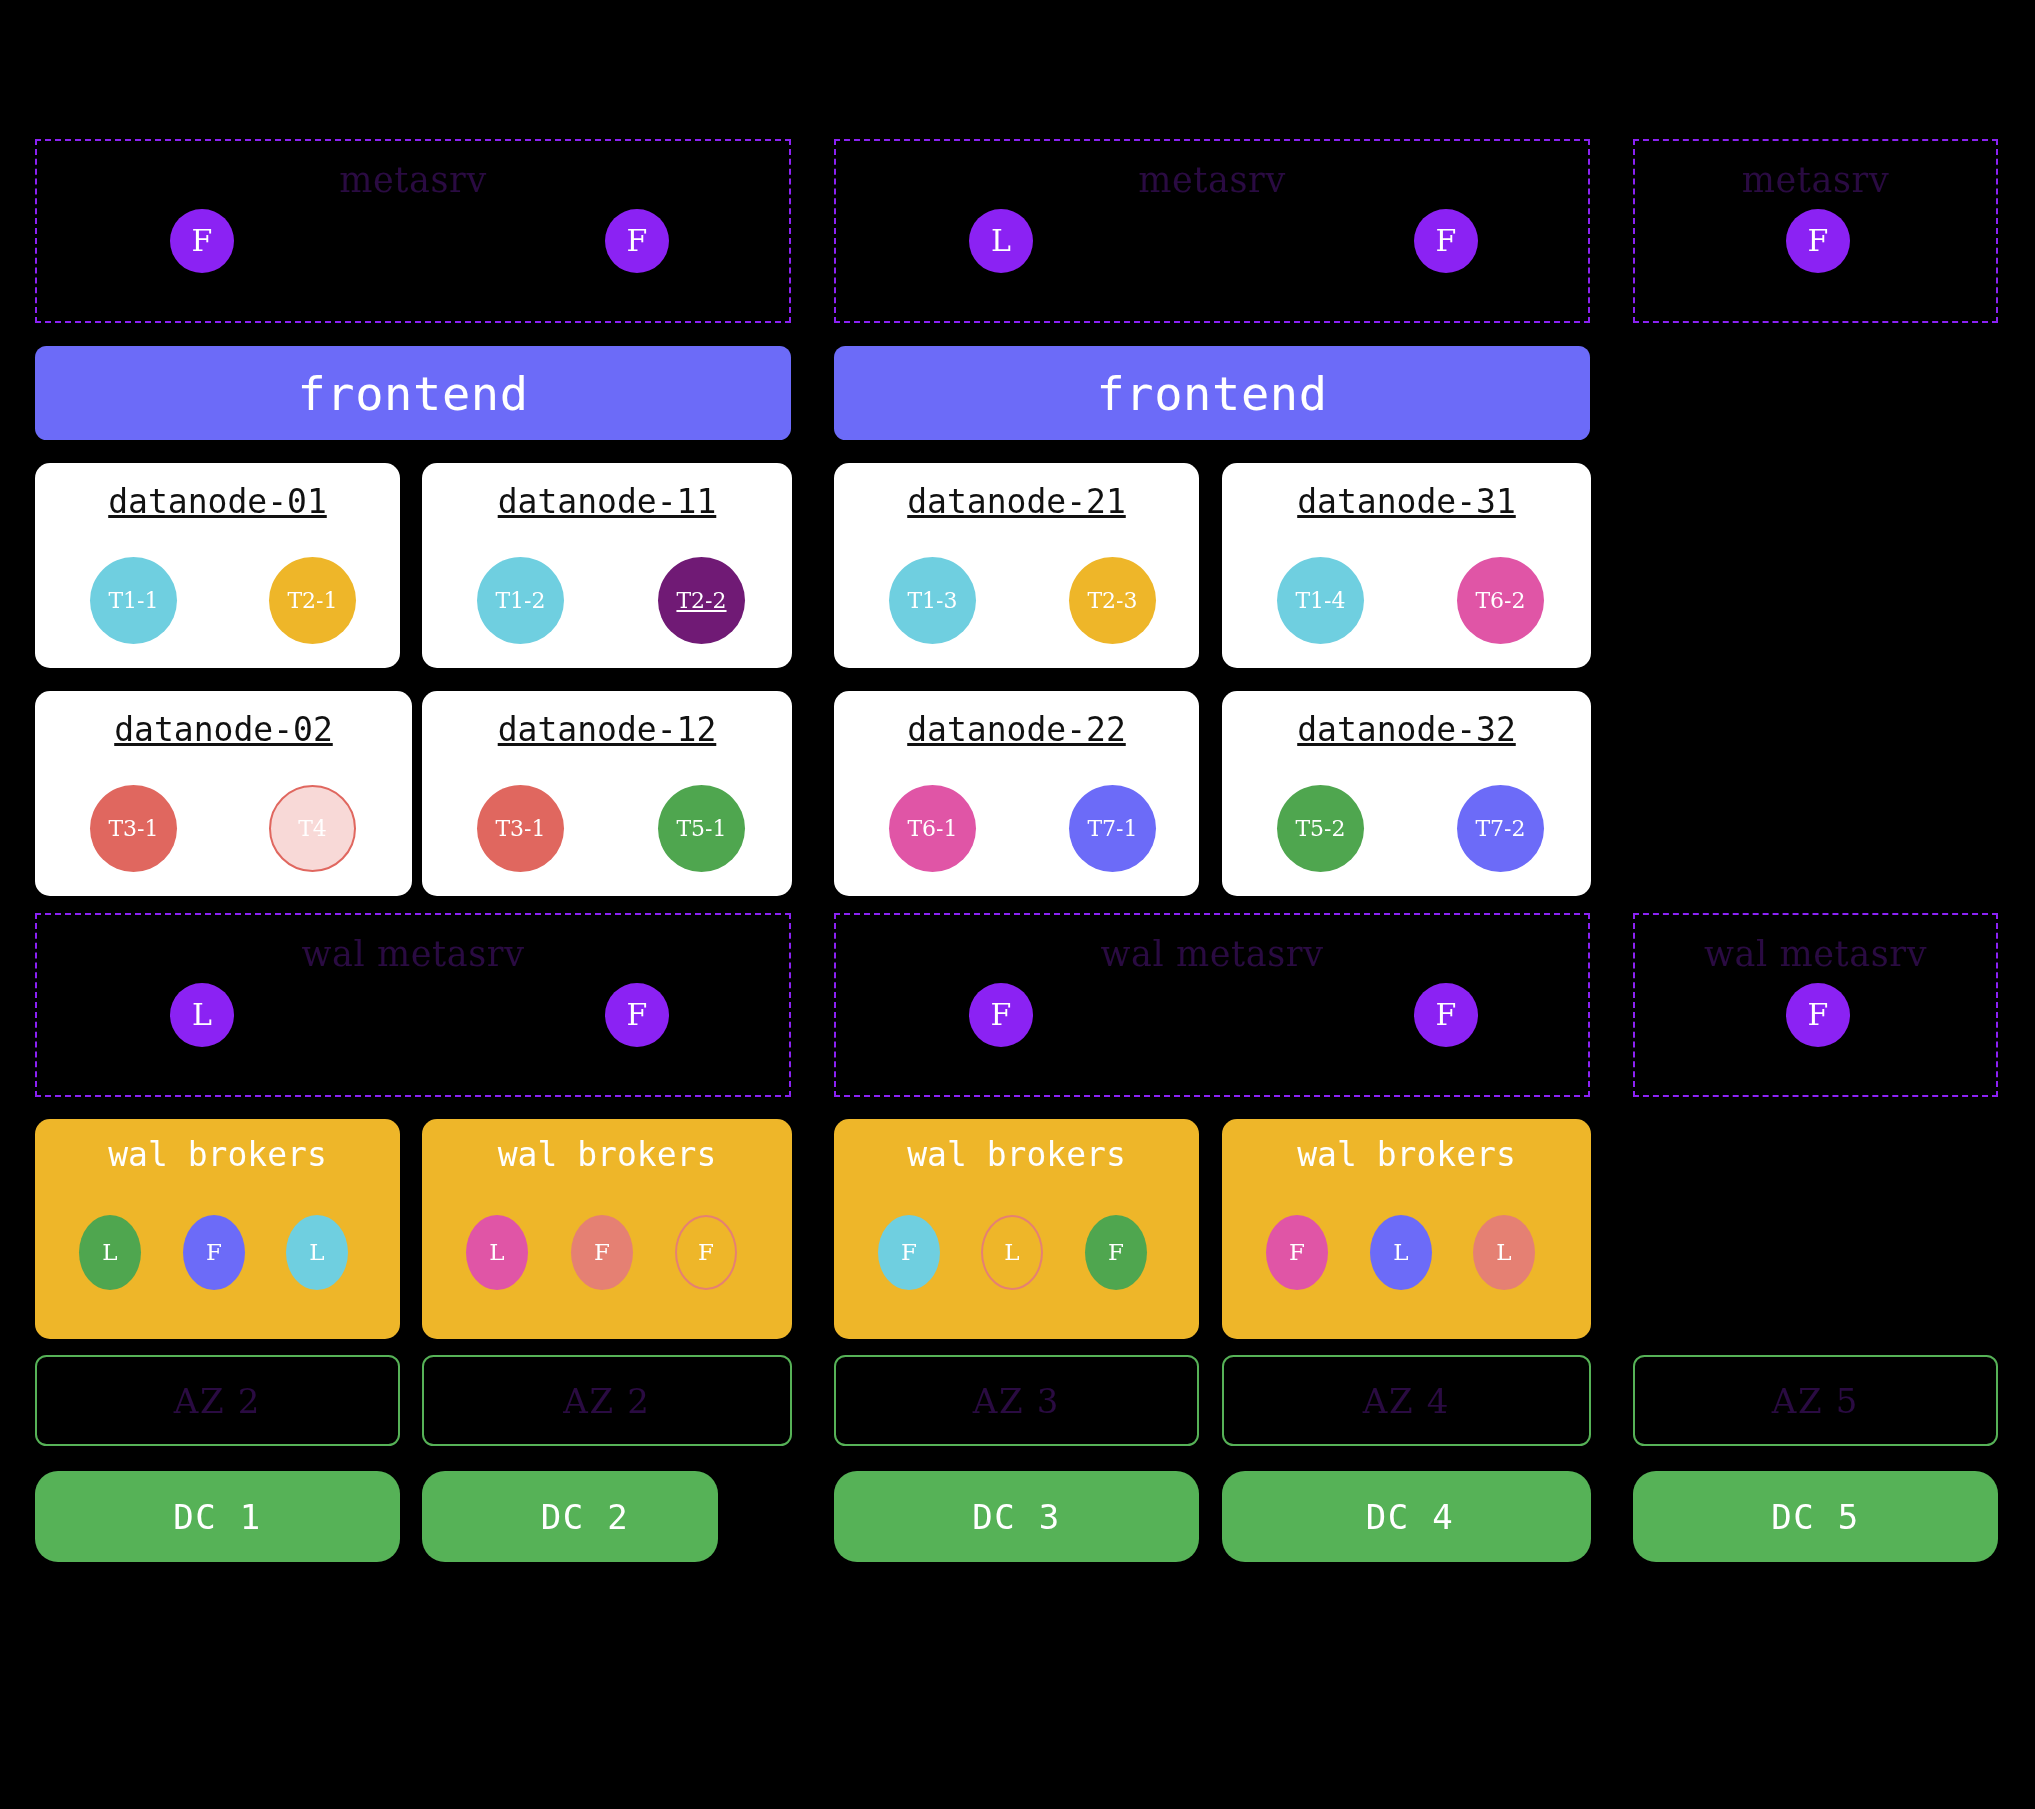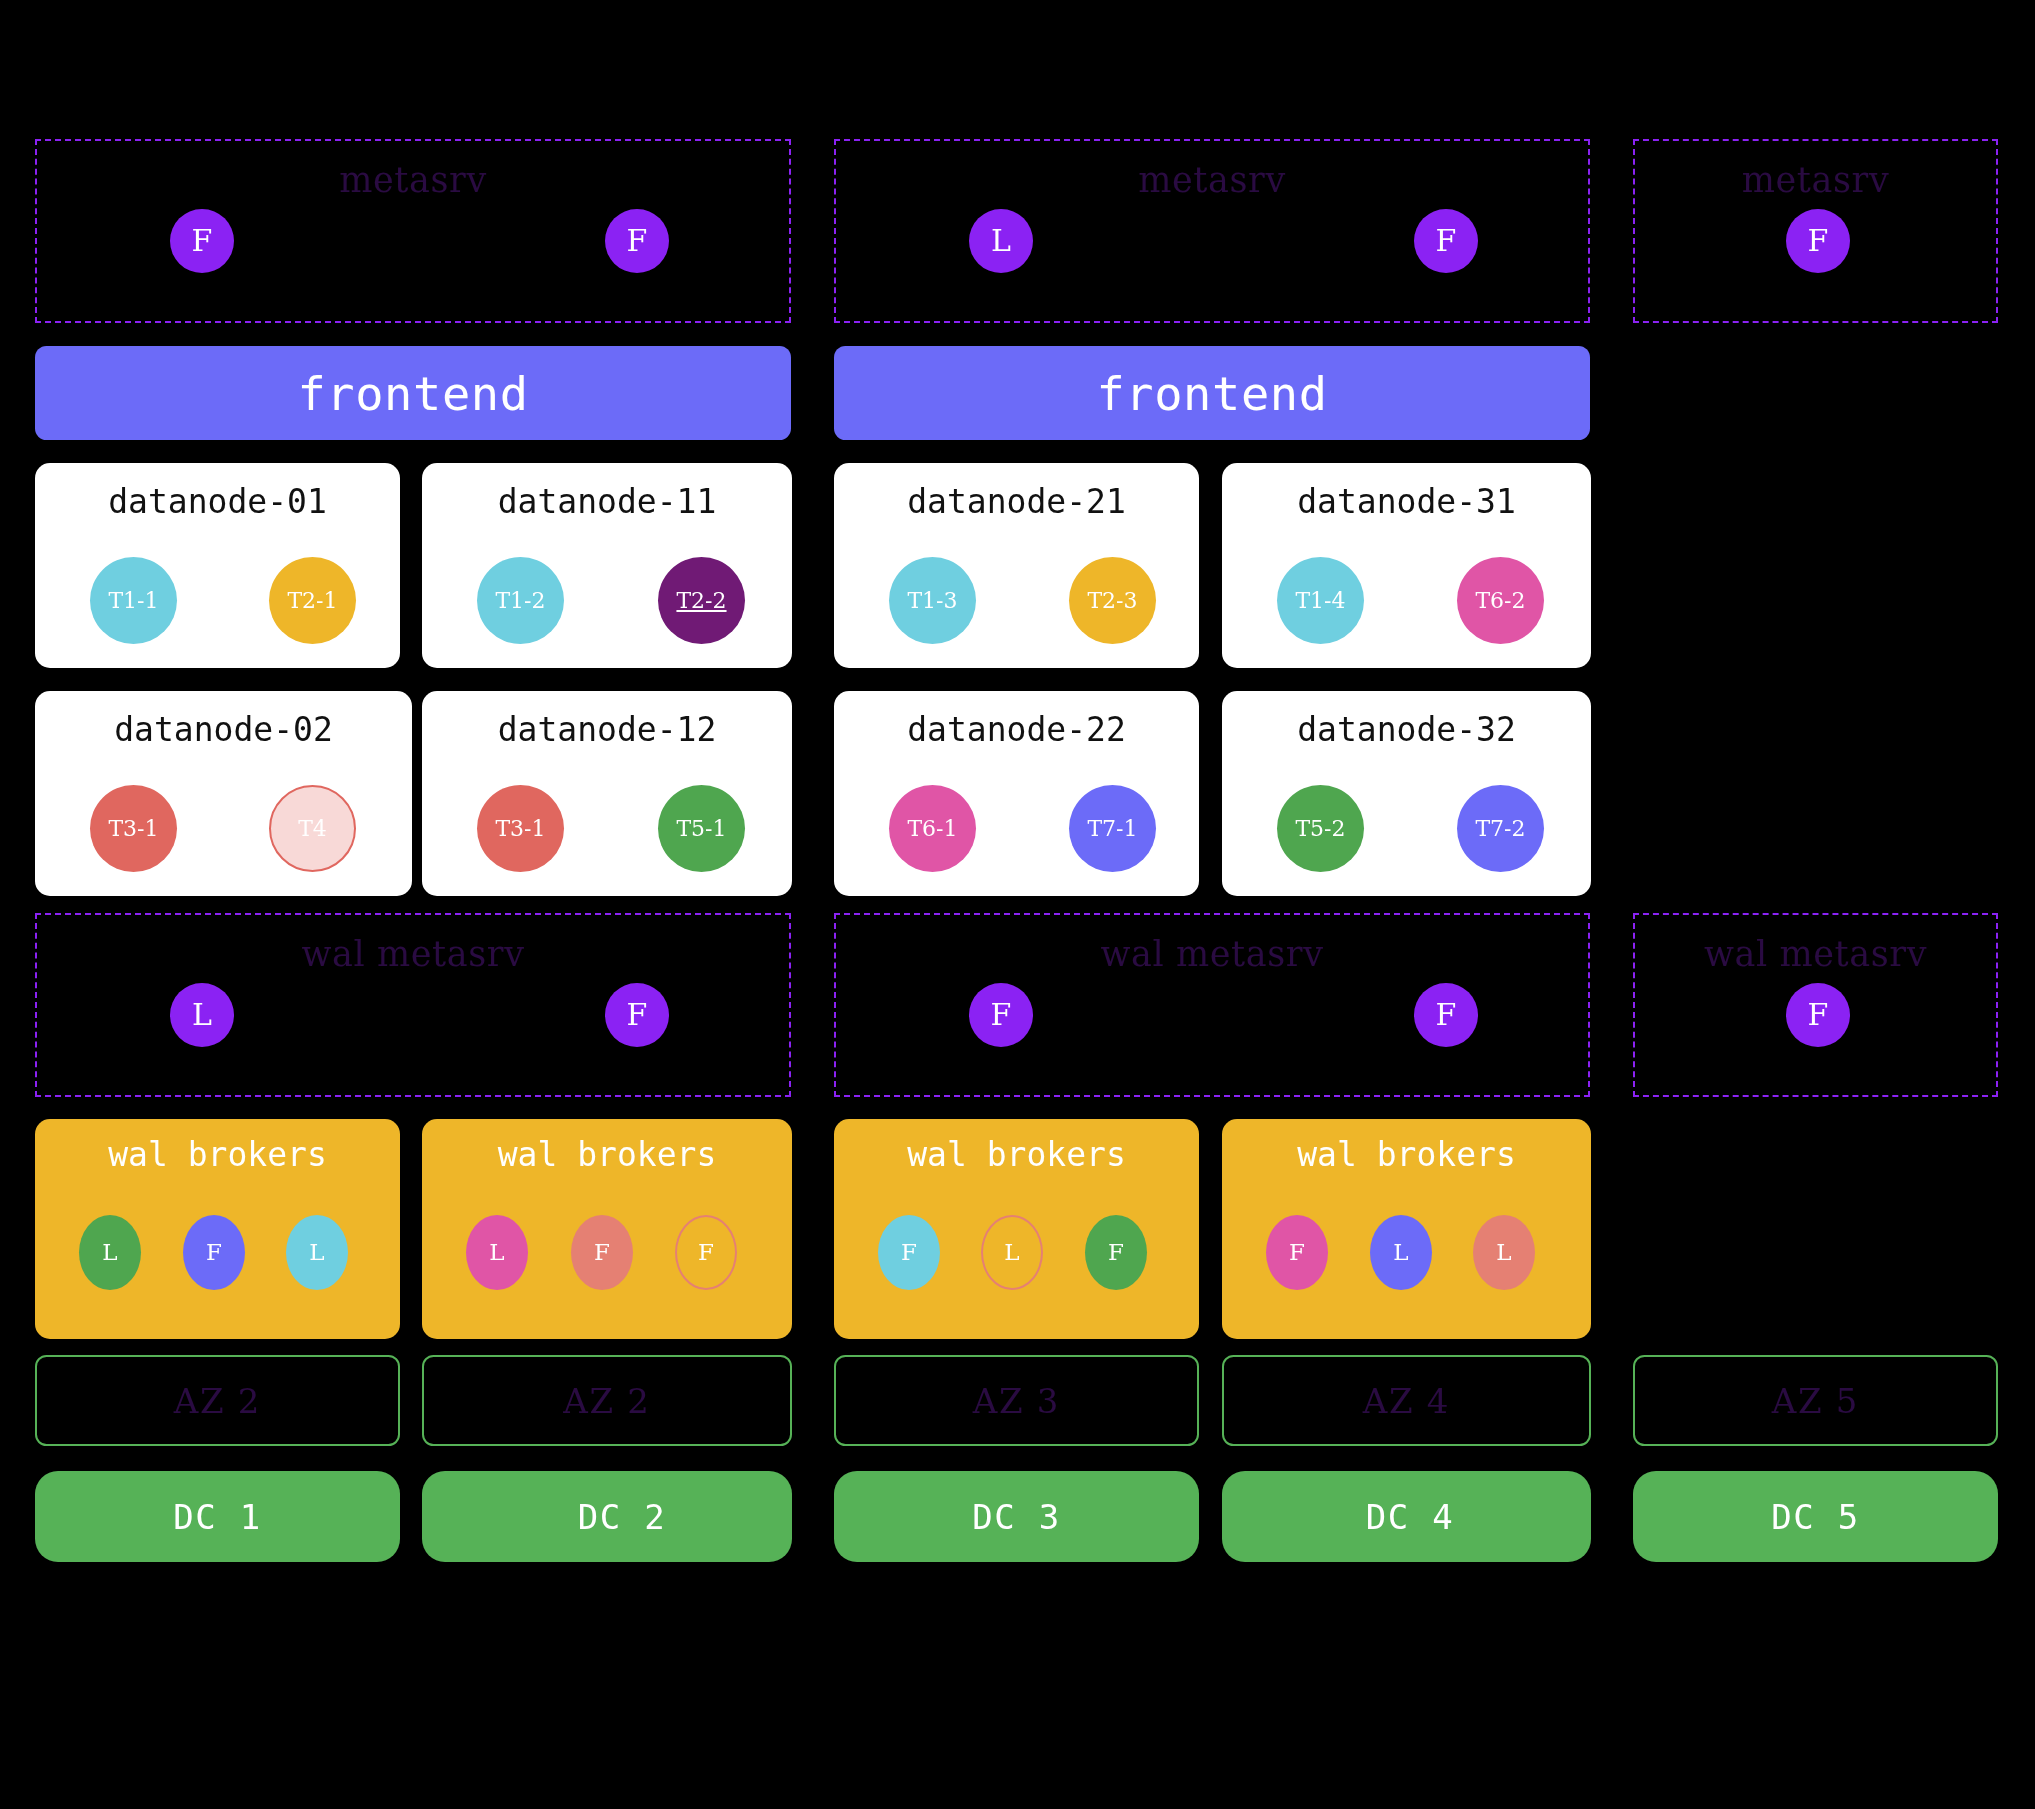--- a/index.html
+++ b/index.html
@@ -84,20 +84,21 @@
   .datanode-title {
     position: absolute;
     top: 22px;
     left: 0; right: 0;
     text-align: center;
     color: #111111;
     font-size: 33px;
     line-height: 1;
     font-family: "DejaVu Sans Mono", "Liberation Mono", monospace;
     white-space: nowrap;
+    text-decoration: underline;
   }
   .region {
     position: absolute;
     width: 87px;
     height: 87px;
     border-radius: 50%;
     display: flex;
     align-items: center;
     justify-content: center;
     color: #ffffff;
@@ -376,21 +377,21 @@
   <div class="blk azbox" style="left:1222px; top:1343px; width:369px; height:91px;">
     <span>AZ 4</span>
   </div>
   <div class="blk azbox" style="left:1633px; top:1343px; width:365px; height:91px;">
     <span>AZ 5</span>
   </div>
 
   <div class="blk dcbox" style="left:35px; top:1459px; width:365px; height:91px;">
     <span>DC 1</span>
   </div>
-  <div class="blk dcbox" style="left:422px; top:1459px; width:370px; height:91px;padding-left:30px;">
+  <div class="blk dcbox" style="left:422px; top:1459px; width:296px; height:91px;padding-left:30px;">
     <span>DC 2</span>
   </div>
   <div class="blk dcbox" style="left:834px; top:1459px; width:365px; height:91px;">
     <span>DC 3</span>
   </div>
   <div class="blk dcbox" style="left:1222px; top:1459px; width:369px; height:91px;padding-left:7px;">
     <span>DC 4</span>
   </div>
   <div class="blk dcbox" style="left:1633px; top:1459px; width:365px; height:91px;">
     <span>DC 5</span>

